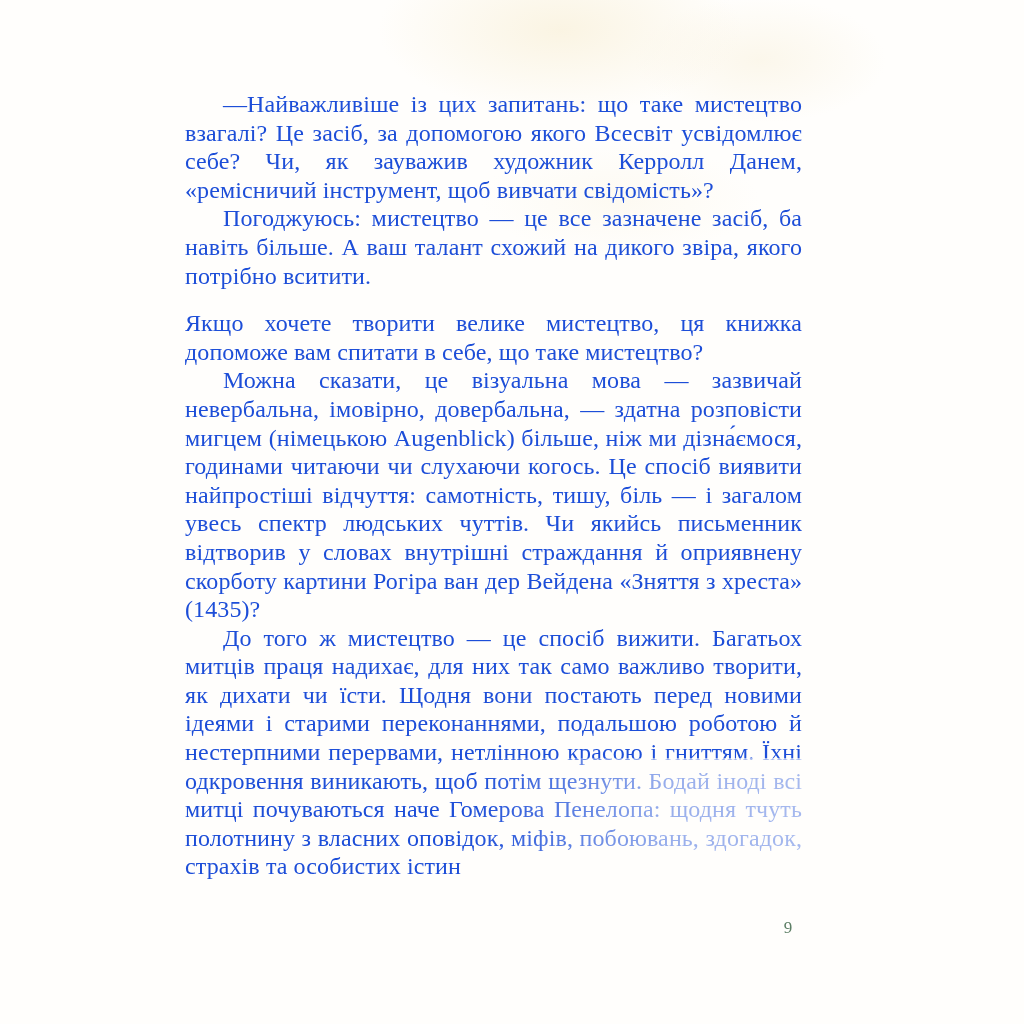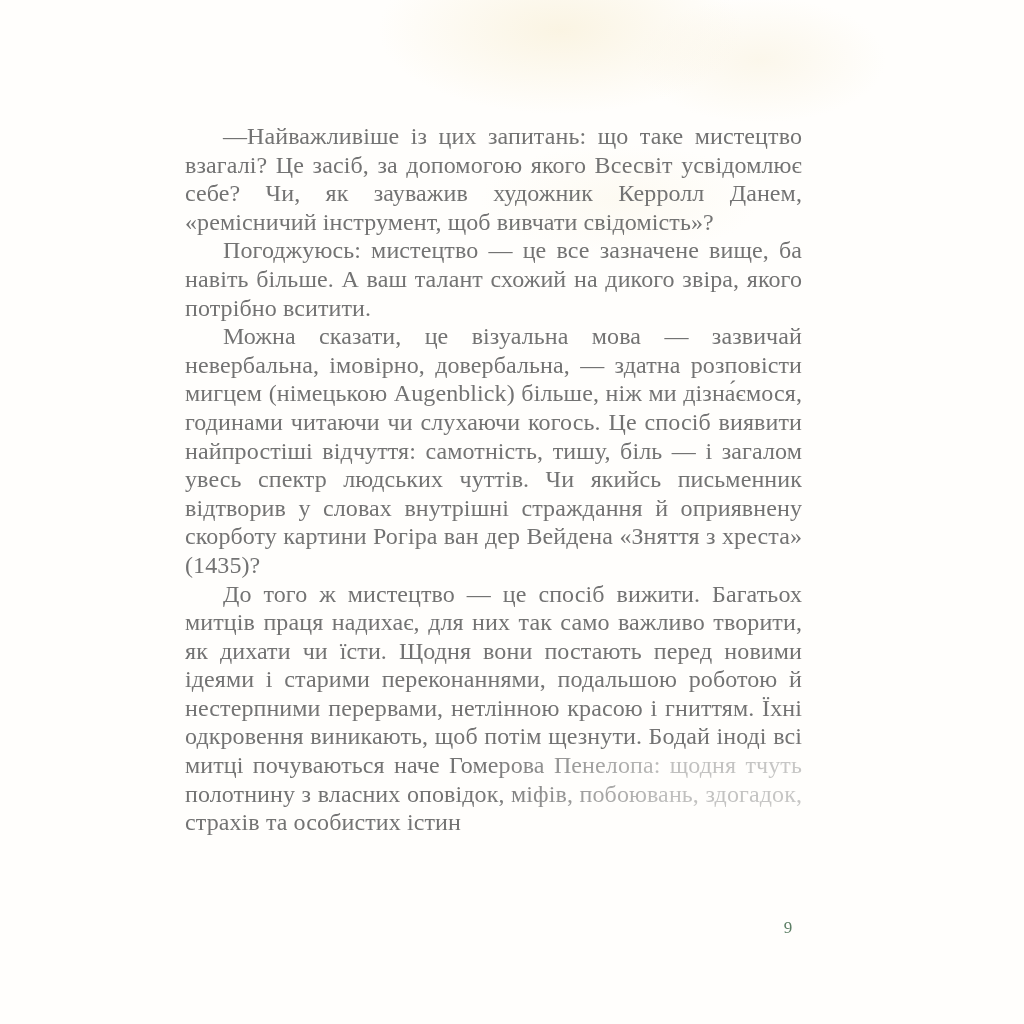--- a/index.html
+++ b/index.html
@@ -23,22 +23,21 @@
       radial-gradient(ellipse 260px 120px at 560px 30px, rgba(250,243,224,0.9), rgba(250,243,224,0) 70%),
       radial-gradient(ellipse 180px 90px at 760px 60px, rgba(250,244,228,0.7), rgba(250,244,228,0) 70%),
       radial-gradient(ellipse 200px 80px at 620px 200px, rgba(251,246,232,0.5), rgba(251,246,232,0) 70%);
     pointer-events: none;
   }
   .text-block {
     position: absolute;
     left: 185px;
     top: 90px;
     width: 617px;
-    color: #737373;
-    margin-top: 32px;
+    color: #1d4ed8;
   }
   .text-block p {
     margin: 0;
     font-size: 24px;
     line-height: 28.6px;
     text-align: justify;
     text-indent: 38px;
     letter-spacing: 0.1px;
   }
   .text-block p.no-indent {
@@ -73,23 +72,24 @@
 <body>
 
 <div>
 
   <div class="paper-texture"></div>
 
   <div class="text-block">
 
     <p><span>—Найважливіше із цих запитань: що таке мистецтво взагалі? Це засіб, за допомогою якого Всесвіт усвідомлює себе? Чи, як зауважив художник Керролл Данем, «ремісничий інструмент, щоб вивчати свідомість»?</span></p>
 
-    <p><span class="run-italic">Погоджуюсь</span><span>: мистецтво — це все зазначене вище, ба навіть більше. А ваш талант схожий на дикого звіра, якого потрібно вситити.</span></p>
+    <p><span class="run-italic">Погоджуюсь</span><span>: мистецтво — це все зазначене засіб, ба навіть більше. А ваш талант схожий на дикого звіра, якого потрібно вситити.</span></p>
 
 
+    <p class="no-indent section-start"><span>Якщо хочете творити велике мистецтво, ця книжка допоможе вам спитати в себе, </span><span class="run-italic">що таке</span><span> мистецтво?</span></p>
 
     <p><span>Можна сказати, це візуальна мова — зазвичай невербальна, імовірно, довербальна, — здатна розповісти мигцем (німецькою </span><span class="run-italic">Augenblick</span><span>) більше, ніж ми дізна́ємося, годинами читаючи чи слухаючи когось. Це спосіб виявити найпростіші відчуття: самотність, тишу, біль — і загалом увесь спектр людських чуттів. Чи якийсь письменник відтворив у словах внутрішні страждання й оприявнену скорботу картини Рогіра ван дер Вейдена «Зняття з хреста» (1435)?</span></p>
 
     <p><span>До того ж мистецтво — це спосіб вижити. Багатьох митців праця надихає, для них так само важливо творити, як дихати чи їсти. Щодня вони постають перед новими ідеями і старими переконаннями, подальшою роботою й нестерпними перервами, нетлінною красою і гниттям. Їхні одкровення виникають, щоб потім щезнути. Бодай іноді всі митці почуваються наче Гомерова Пенелопа: щодня тчуть полотнину з власних оповідок, міфів, побоювань, здогадок, страхів та особистих істин</span></p>
 
   </div>
 
   <div class="scan-fade-overlay"></div>
 
   <div class="page-number">9</div>

